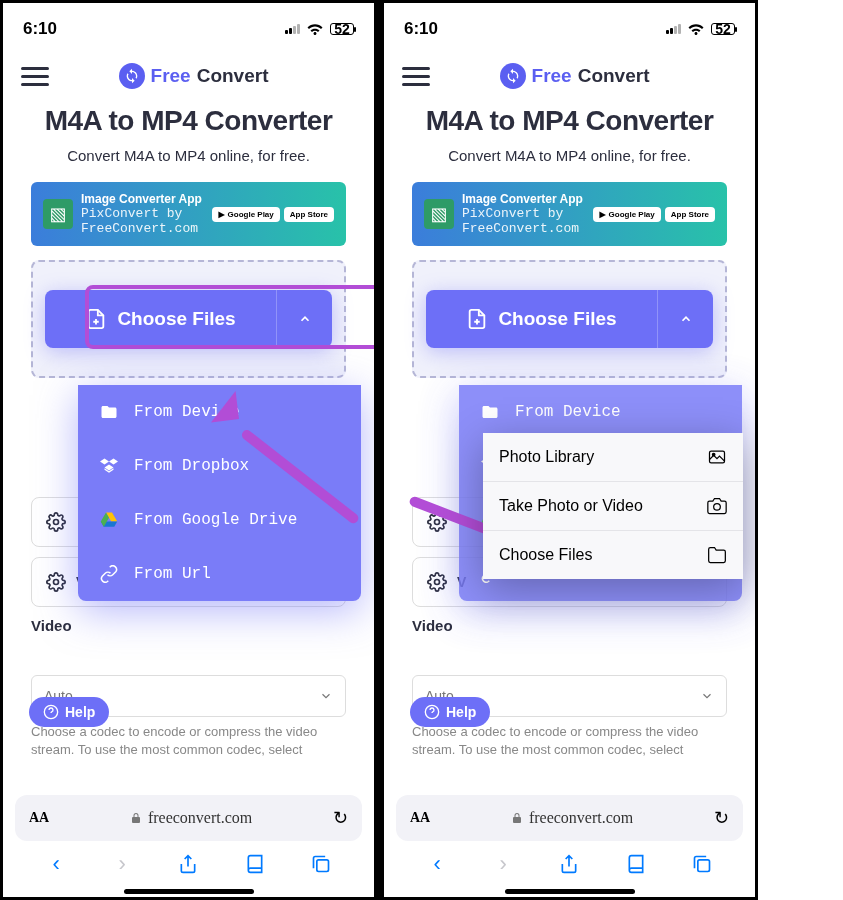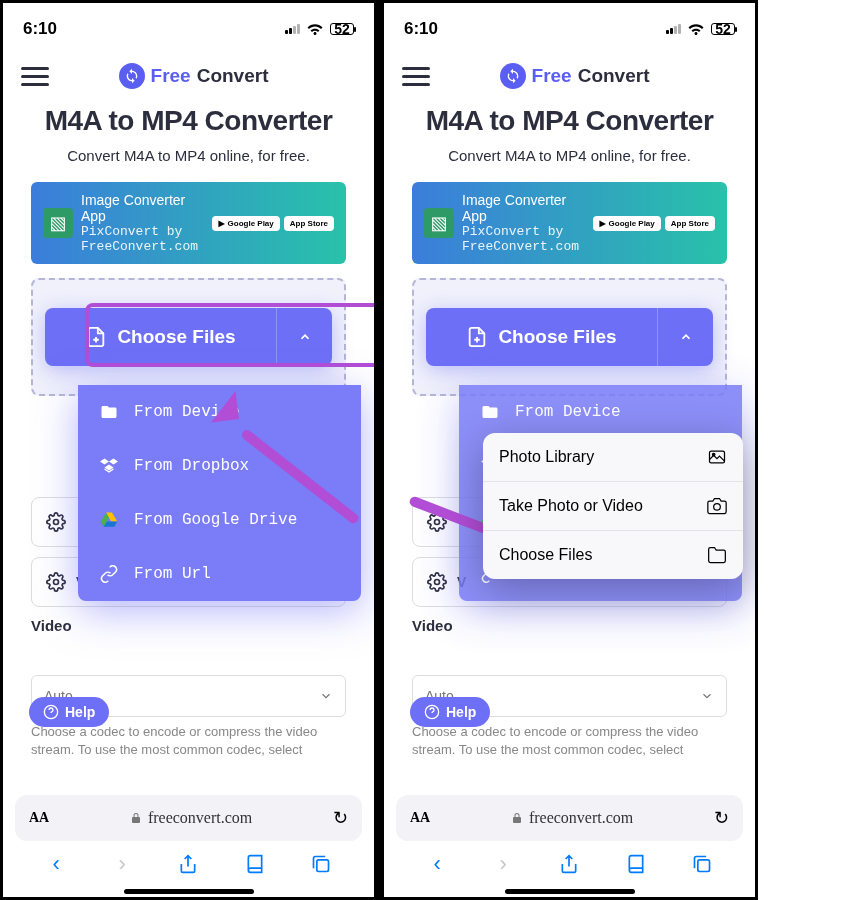--- a/index.html
+++ b/index.html
@@ -27,21 +27,21 @@
 .logo-icon { width: 26px; height: 26px; border-radius: 50%; background: #5b5ff1; display: flex; align-items: center; justify-content: center; }
 .logo-free { color: #5b5ff1; font-weight: 800; font-size: 19px; }
 .logo-convert { color: #2c2e3e; font-weight: 800; font-size: 19px; }
 
 .title { text-align: center; font-size: 28px; font-weight: 800; color: #2c2e3e; padding: 4px 10px; letter-spacing: -0.5px; }
 .subtitle { text-align: center; font-size: 15px; color: #2c2e3e; padding: 6px 0 10px; }
 
 .ad-banner { margin: 8px 28px; border-radius: 6px; background: linear-gradient(90deg, #3b7ddb, #28c2a9); padding: 10px 12px; display: flex; align-items: center; gap: 8px; }
 .ad-icon { width: 30px; height: 30px; background: #2e9b67; border-radius: 4px; display: flex; align-items: center; justify-content: center; color: #fff; font-size: 18px; }
 .ad-text { flex: 1; color: #fff; }
-.ad-title { font-size: 14px; font-weight: 400; }
+.ad-title { font-size: 12px; font-weight: 700; }
 .ad-sub { font-size: 13px; opacity: 0.9; font-family: Liberation Mono, monospace; }
 .ad-badges { display: flex; gap: 4px; }
 .ad-badge { background: #fff; border-radius: 4px; padding: 3px 6px; font-size: 8px; font-weight: 600; display: flex; align-items: center; gap: 3px; }
 
 .dropzone { margin: 14px 28px; border: 2px dashed #b5b6d6; border-radius: 8px; background: #f0f1fb; padding: 28px 12px; position: relative; }
 .choose-btn { display: flex; background: #6d6ff7; border-radius: 8px; overflow: hidden; margin: 0 auto; max-width: 310px; box-shadow: 0 4px 20px rgba(109,111,247,0.4); }
 .choose-main { flex: 1; display: flex; align-items: center; justify-content: center; gap: 10px; padding: 18px 24px; color: #fff; font-size: 19px; font-weight: 700; }
 .choose-toggle { width: 56px; display: flex; align-items: center; justify-content: center; border-left: 1px solid rgba(255,255,255,0.25); color: #fff; }
 .highlight-box { position: absolute; border: 4px solid #b24dd6; border-radius: 8px; top: 23px; left: 52px; width: 310px; height: 64px; pointer-events: none; }
 
@@ -63,21 +63,21 @@
 .browser-bar { position: absolute; bottom: 56px; left: 12px; right: 12px; background: #f2f2f7; border-radius: 12px; padding: 12px 14px; display: flex; align-items: center; justify-content: space-between; font-family: Liberation Serif, serif; }
 .aa-btn { font-size: 14px; font-weight: 600; }
 .url-text { display: flex; align-items: center; gap: 6px; font-size: 16px; color: #333; }
 .refresh-icon { font-size: 18px; }
 
 .browser-nav { position: absolute; bottom: 10px; left: 0; right: 0; display: flex; justify-content: space-around; align-items: center; padding: 10px 20px; }
 .nav-btn { color: #007aff; font-size: 22px; width: 40px; display: flex; justify-content: center; }
 .nav-btn.disabled { color: #c7c7cc; }
 .home-indicator { position: absolute; bottom: 3px; left: 50%; transform: translateX(-50%); width: 130px; height: 5px; background: #000; border-radius: 3px; }
 
-.ios-menu { position: absolute; right: 12px; top: 430px; width: 260px; background: #f8f8fa; border-radius: 12px; box-shadow: 0 10px 40px rgba(0,0,0,0.3); z-index: 20; overflow: hidden; }
+.ios-menu { position: absolute; right: 12px; top: 430px; width: 260px; background: #f8f8fa; border-radius: 0; box-shadow: 0 10px 40px rgba(0,0,0,0.3); z-index: 20; overflow: hidden; }
 .ios-menu-item { display: flex; justify-content: space-between; align-items: center; padding: 14px 16px; border-bottom: 1px solid #e4e4e8; font-size: 16px; color: #000; }
 .ios-menu-item:last-child { border-bottom: none; }
 
 svg.icon { width: 18px; height: 18px; }
 </style>
 </head>
 <body>
 
 <div class="container">
 

